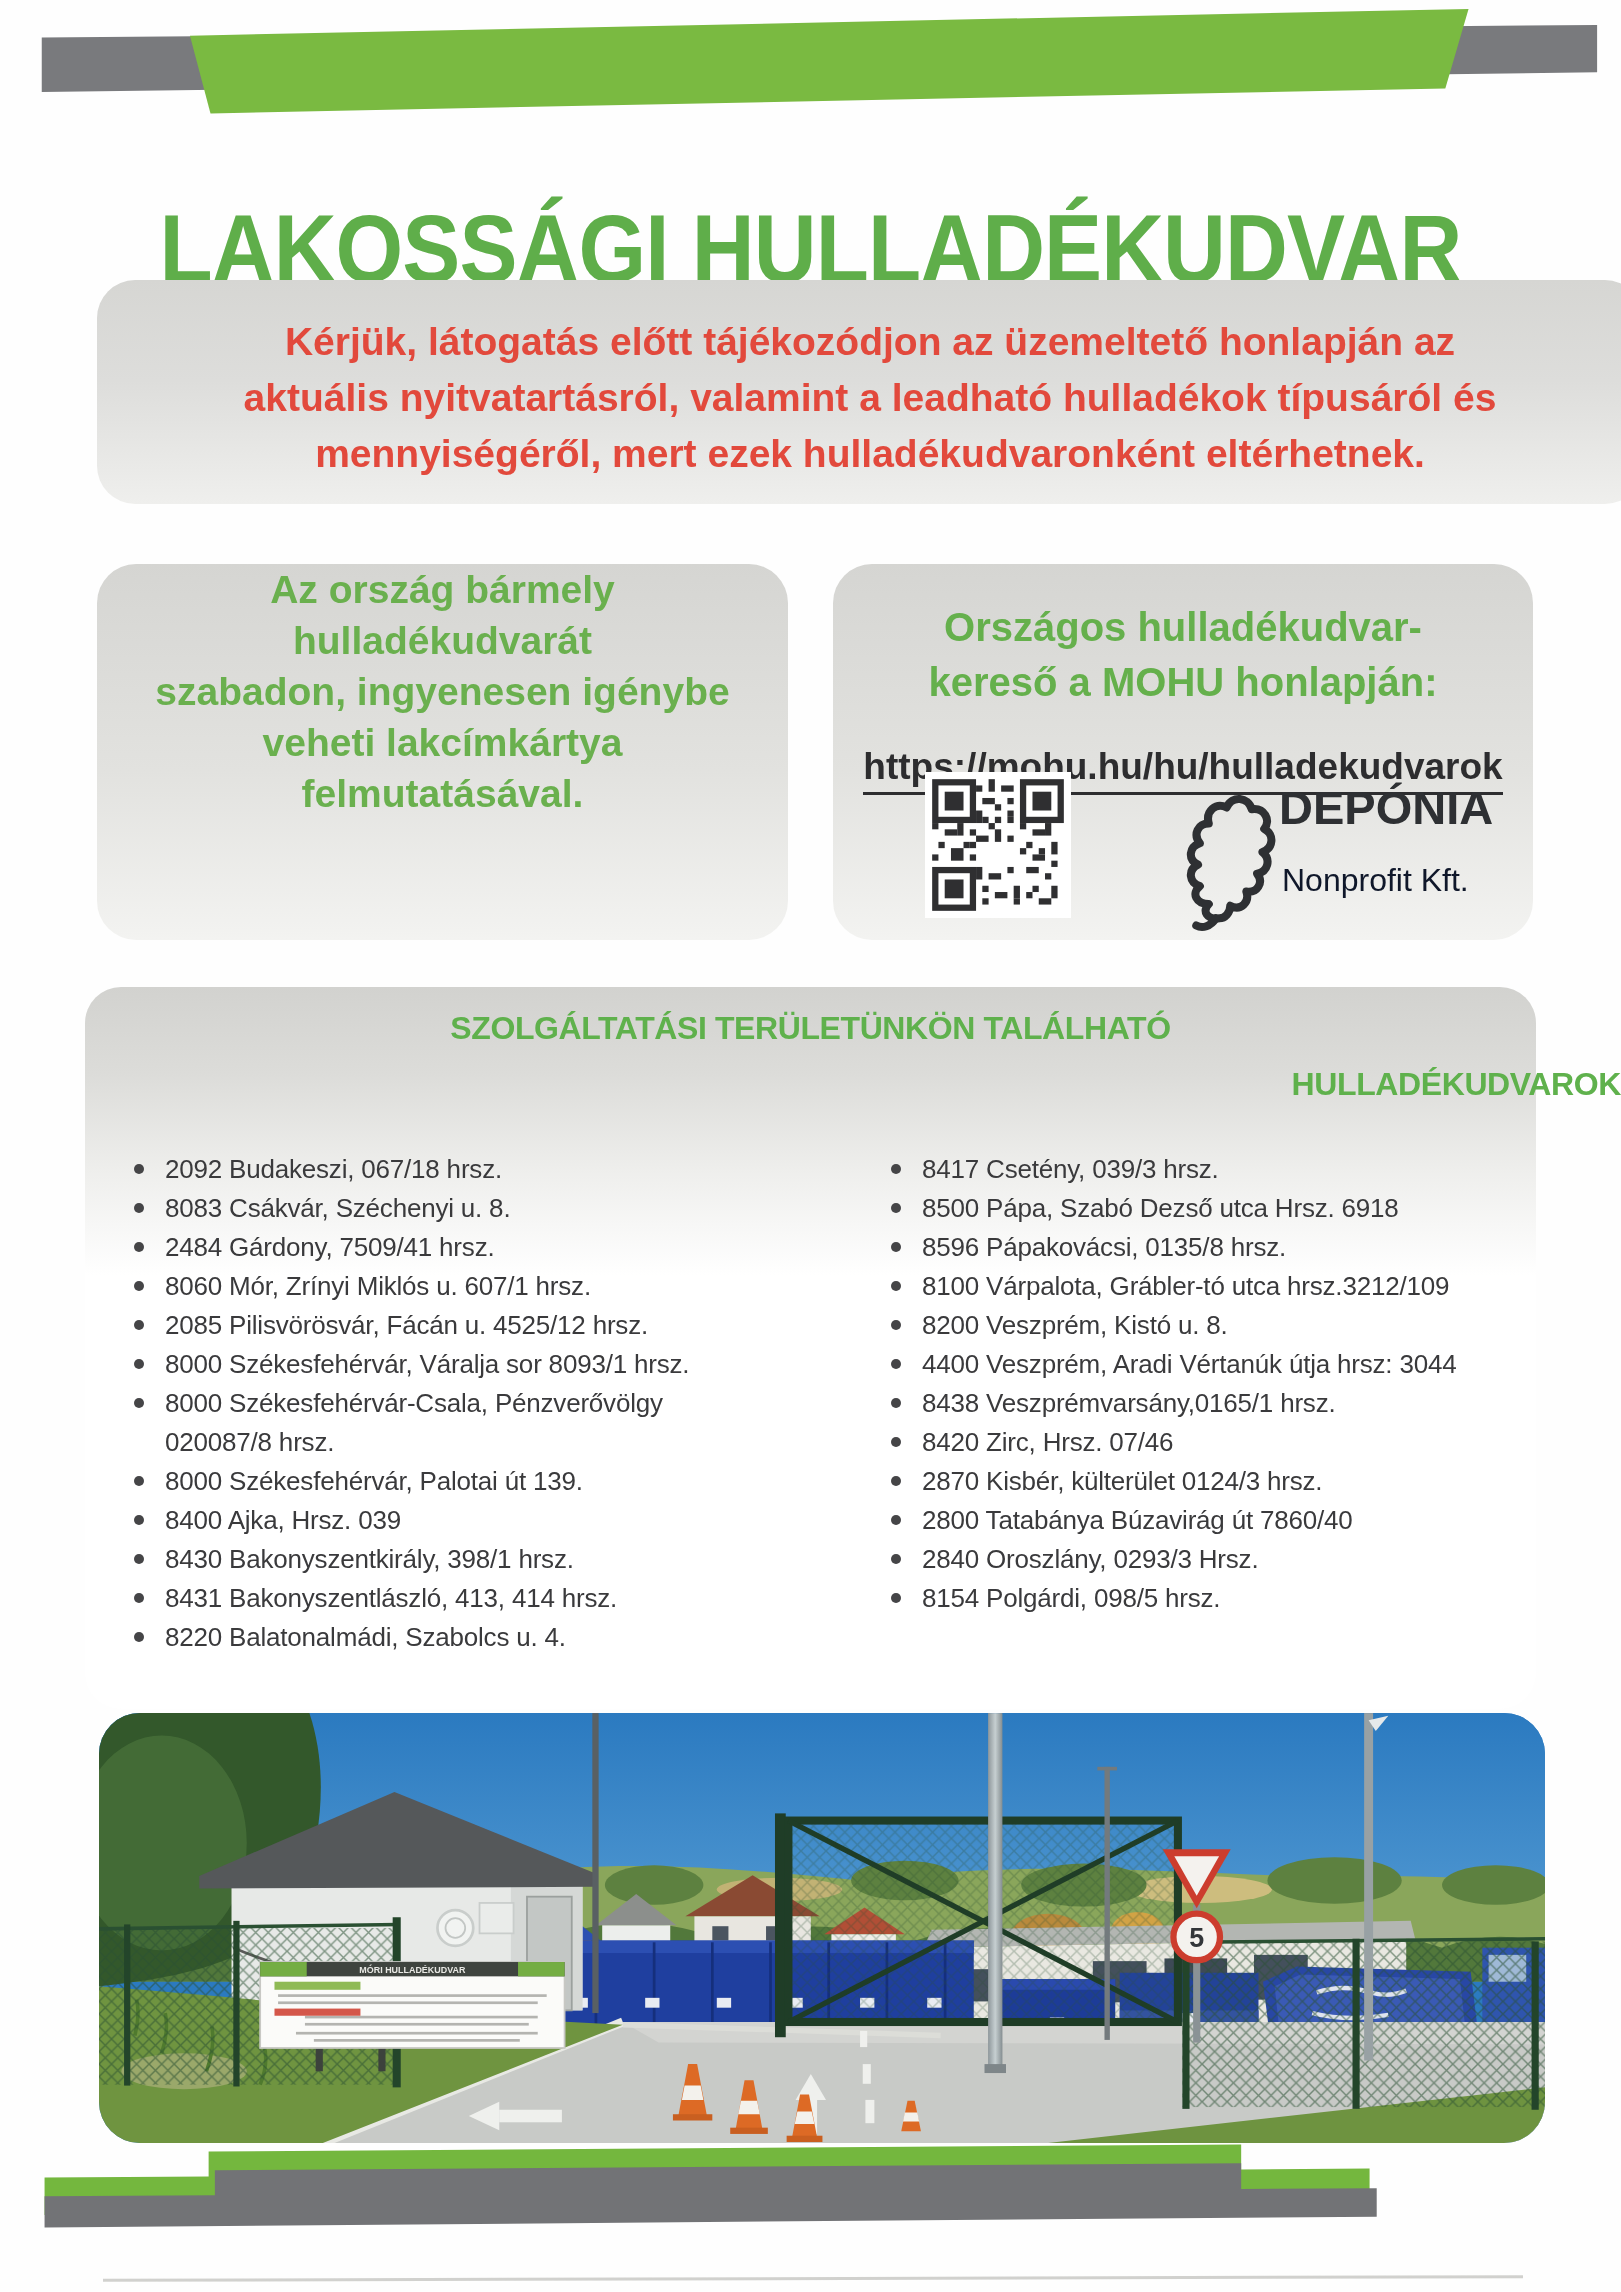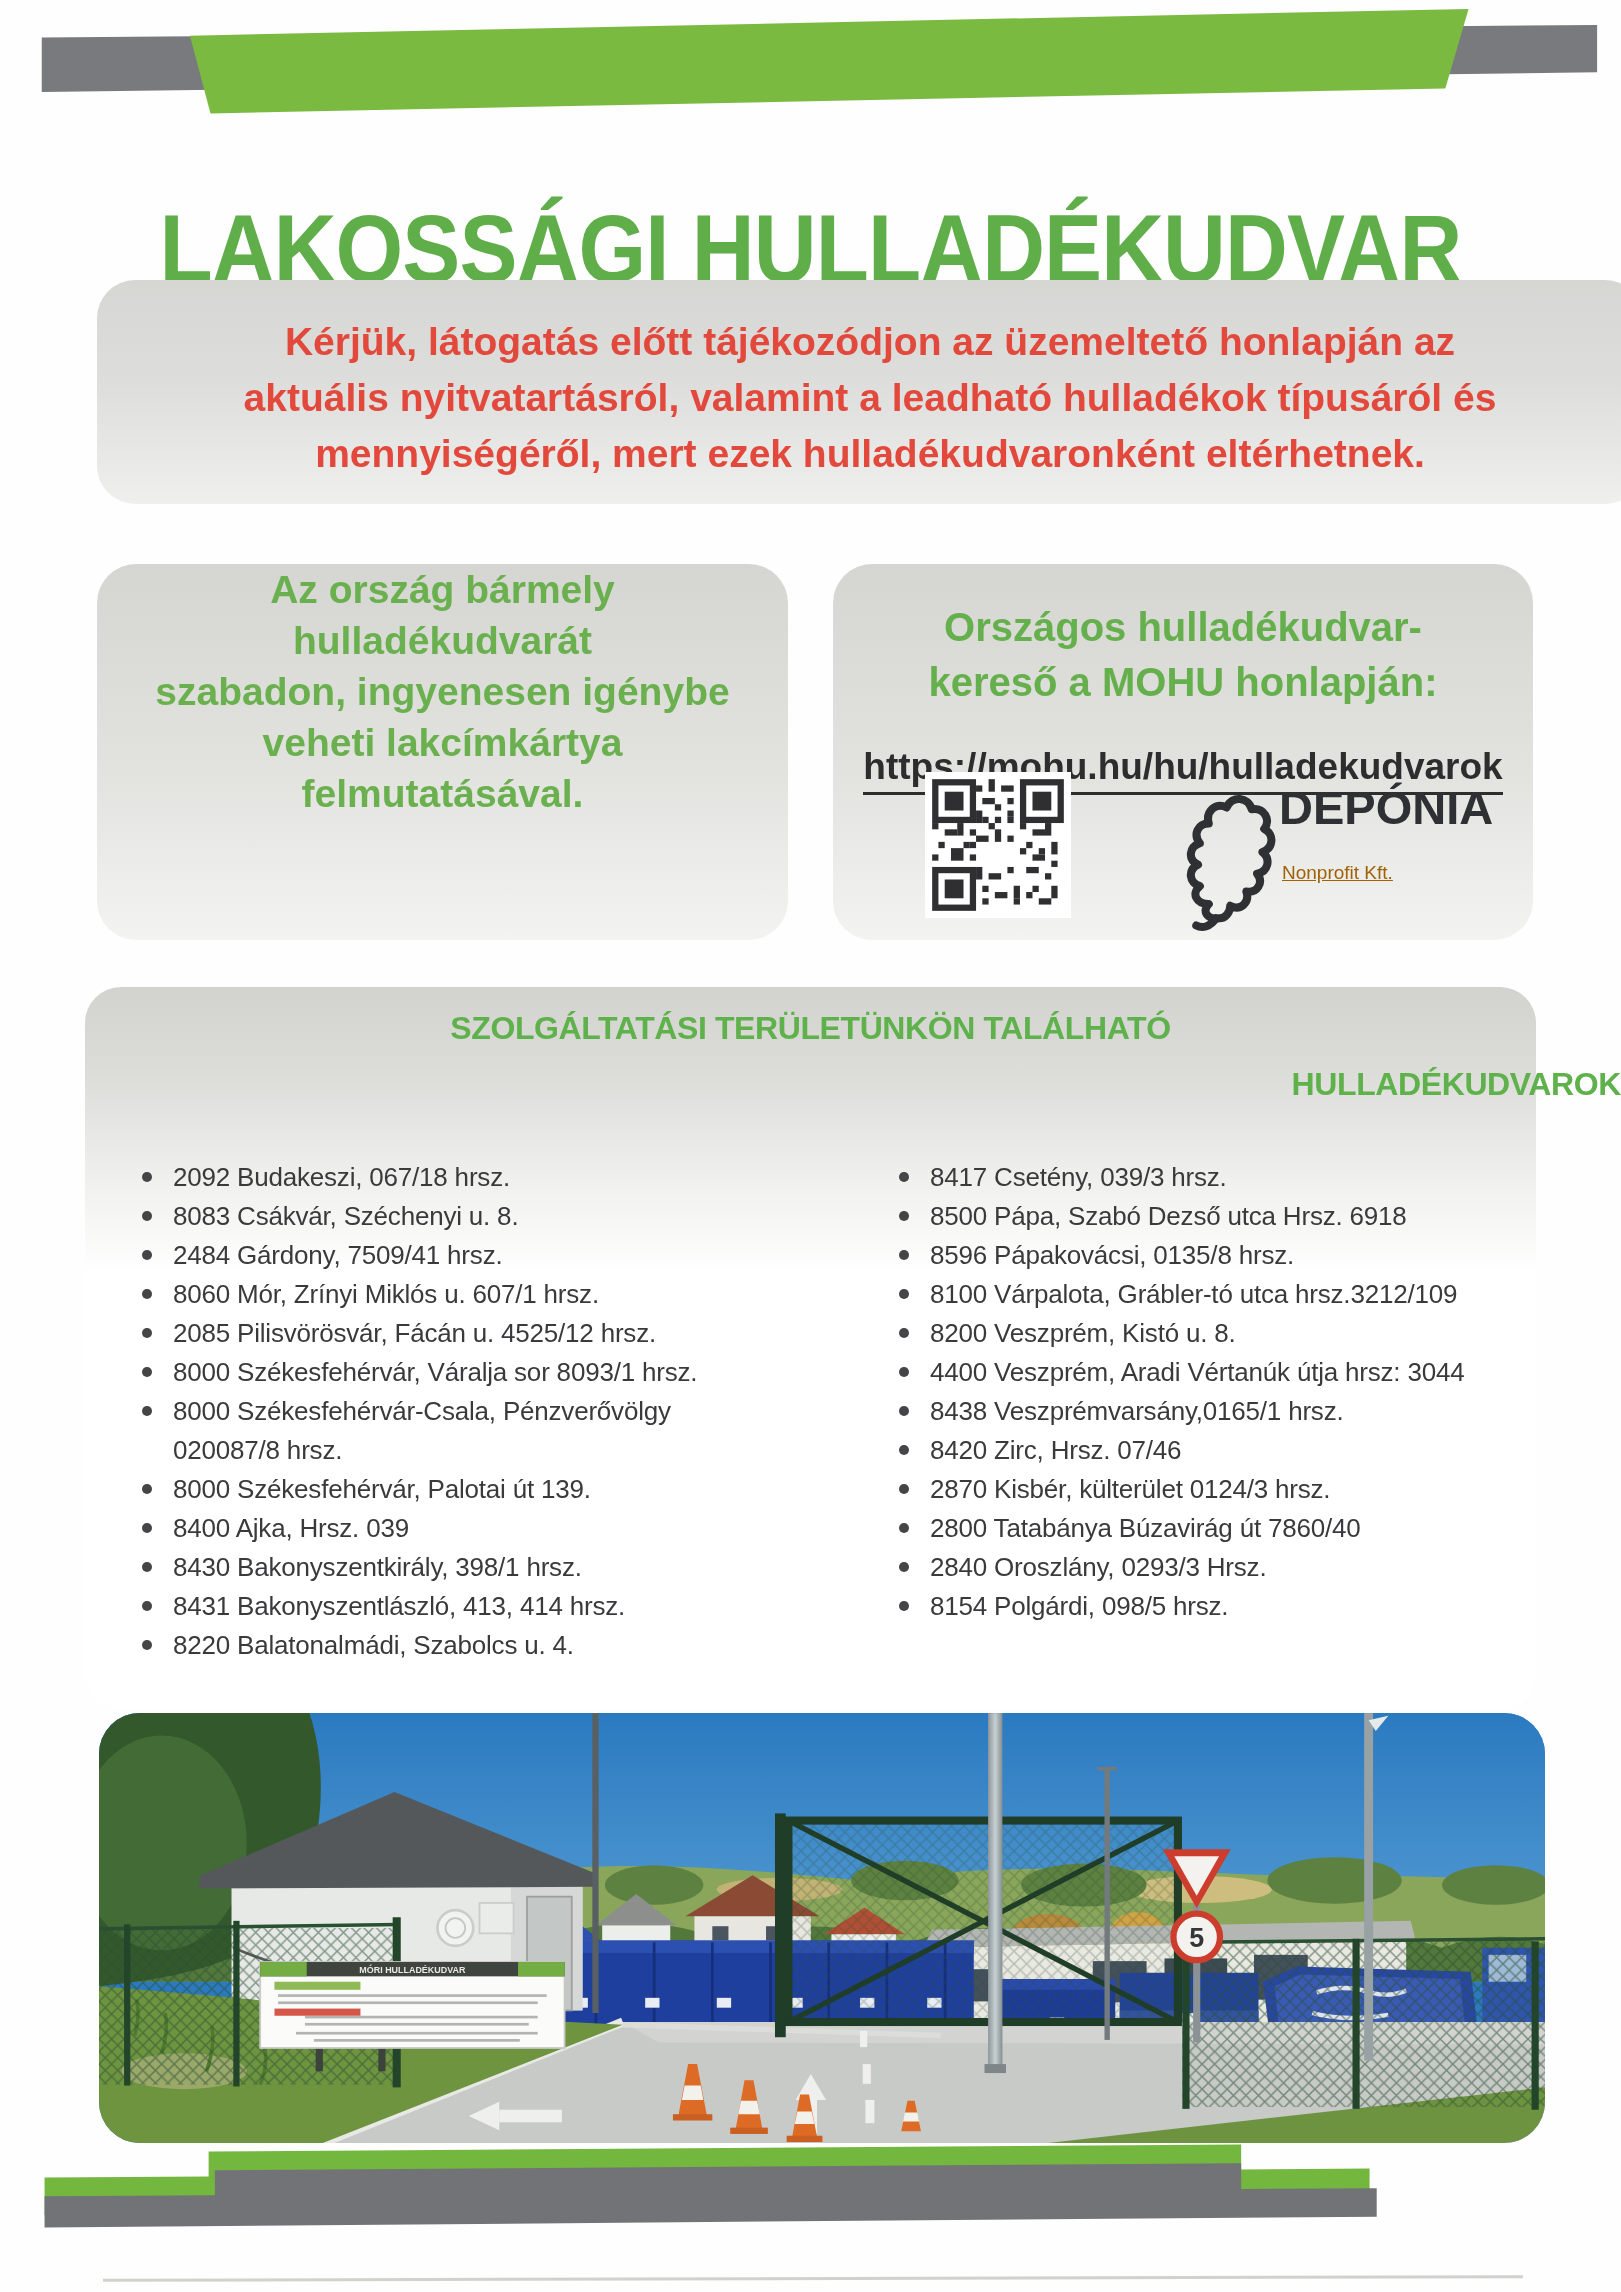--- a/index.html
+++ b/index.html
@@ -54,37 +54,37 @@
     font-size:37px;font-weight:bold;color:#2d2d2f;
     text-decoration:none;border-bottom:3.6px solid #2d2d2f;padding-bottom:4.5px;
     white-space:nowrap;
   }
   #qr-code{left:925px;top:772px;width:146px;height:146px;background:#ffffff;}
   #deponia-logo{left:1180px;top:786px;width:358px;height:152px;}
   #deponia-name{
     left:1279px;top:780px;font-size:47px;font-weight:bold;color:#2e3033;letter-spacing:0px;
   }
   #deponia-sub{
-    left:1282px;top:862px;font-size:19px;color:#a16207;text-decoration:underline;
+    left:1282px;top:862px;font-size:32px;color:#0f172a;
   }
 
   
   #list-box{
     left:85px;top:987px;width:1451px;height:722px;border-radius:36px;
     background:linear-gradient(180deg,#d2d2cf 0%,#dcdcd9 12%,#efefed 26%,#ffffff 40%,#ffffff 100%);
   }
   .list-heading{
     position:absolute;left:0;width:1621px;text-align:center;
     font-size:32px;font-weight:bold;color:#5fb14c;letter-spacing:-0.4px;white-space:nowrap;
   }
   #list-heading-1{top:1010px;}
   #list-heading-2{top:1066px;text-align:right;}
 
   ul.yard-list{
-    list-style:none;margin:12px;padding:0;position:absolute;top:1146px;
+    list-style:none;margin:4px;padding:0;position:absolute;top:1146px;
     font-size:26px;color:#3a3a3c;letter-spacing:-0.2px;
   }
   #yards-left{left:125px;width:627px;}
   #yards-right{left:882px;width:632px;}
   ul.yard-list li{
     position:relative;padding-left:36px;line-height:39px;
   }
   ul.yard-list li::before{
     content:"";position:absolute;left:5.4px;top:14.3px;width:9.9px;height:9.9px;
     border-radius:50%;background:#454547;

